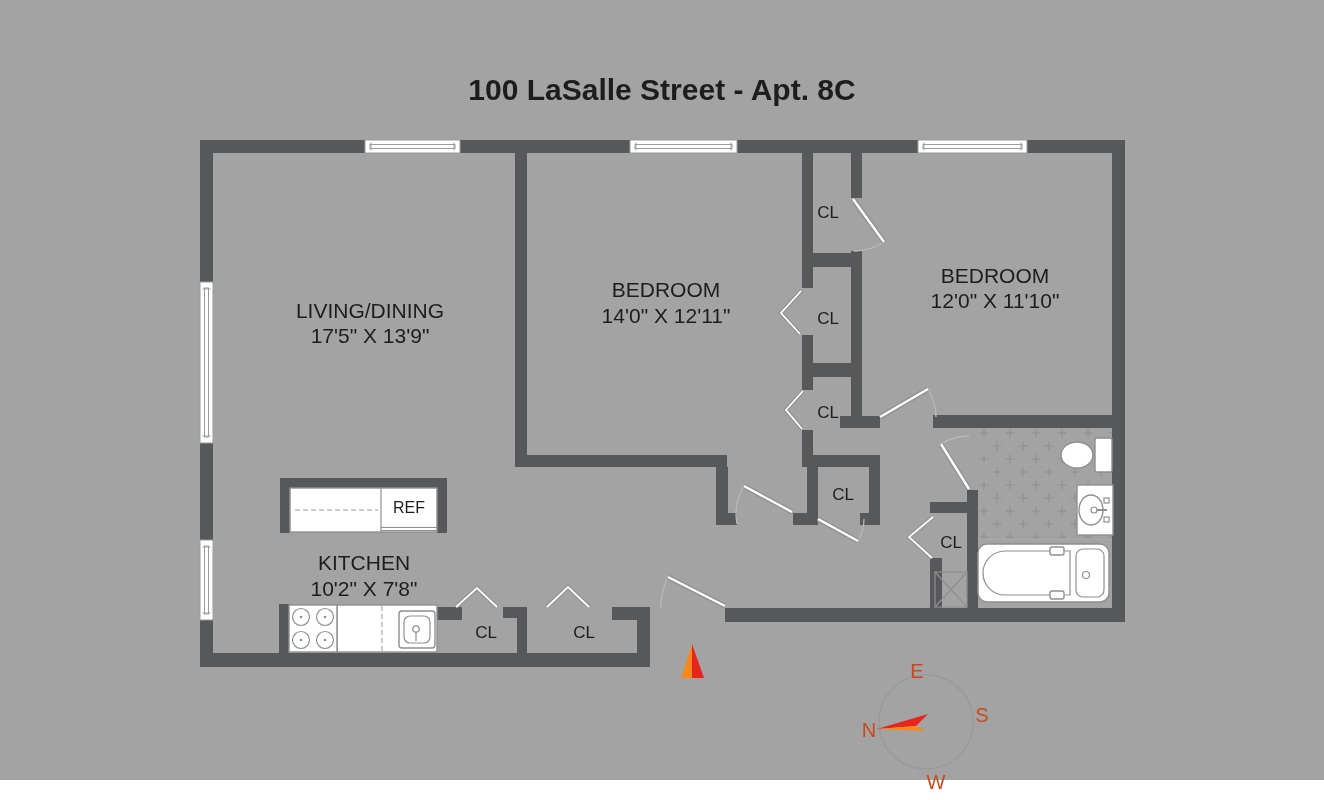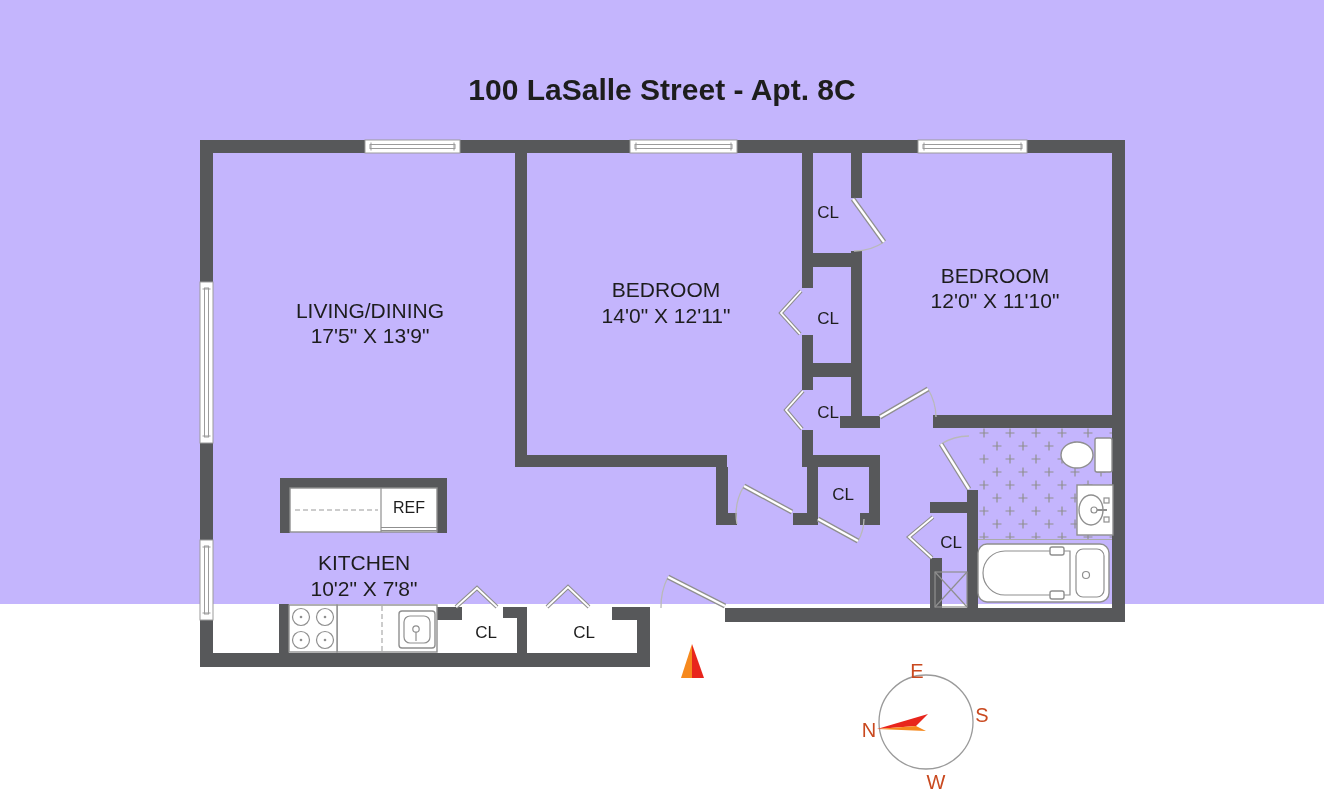--- a/index.html
+++ b/index.html
@@ -1,16 +1,16 @@
 <!DOCTYPE html>
 <html><head>
 <meta charset="utf-8">
 <style>
   html,body{margin:0;padding:0;background:#ffffff;width:1324px;height:800px;overflow:hidden;}
-  #stage{position:relative;width:1324px;height:604px;background:#c4b5fd;}
+  #stage{position:relative;width:1324px;height:780px;background:#a3a3a3;}
   svg{display:block;}
   text{font-family:"Liberation Sans","DejaVu Sans",sans-serif;fill:#1d1d1d;}
   .title-text{font-size:30px;font-weight:bold;}
   .room-name{font-size:21px;}
   .room-dims{font-size:21px;}
   .cl-label{font-size:17px;}
   .ref-label{font-size:16px;}
   .compass-letter{font-size:20px;fill:#c9491f;}
   .wall{fill:#57585a;stroke:none;}
   .fix{fill:#ffffff;stroke:#8f8f8f;stroke-width:1.4;}

